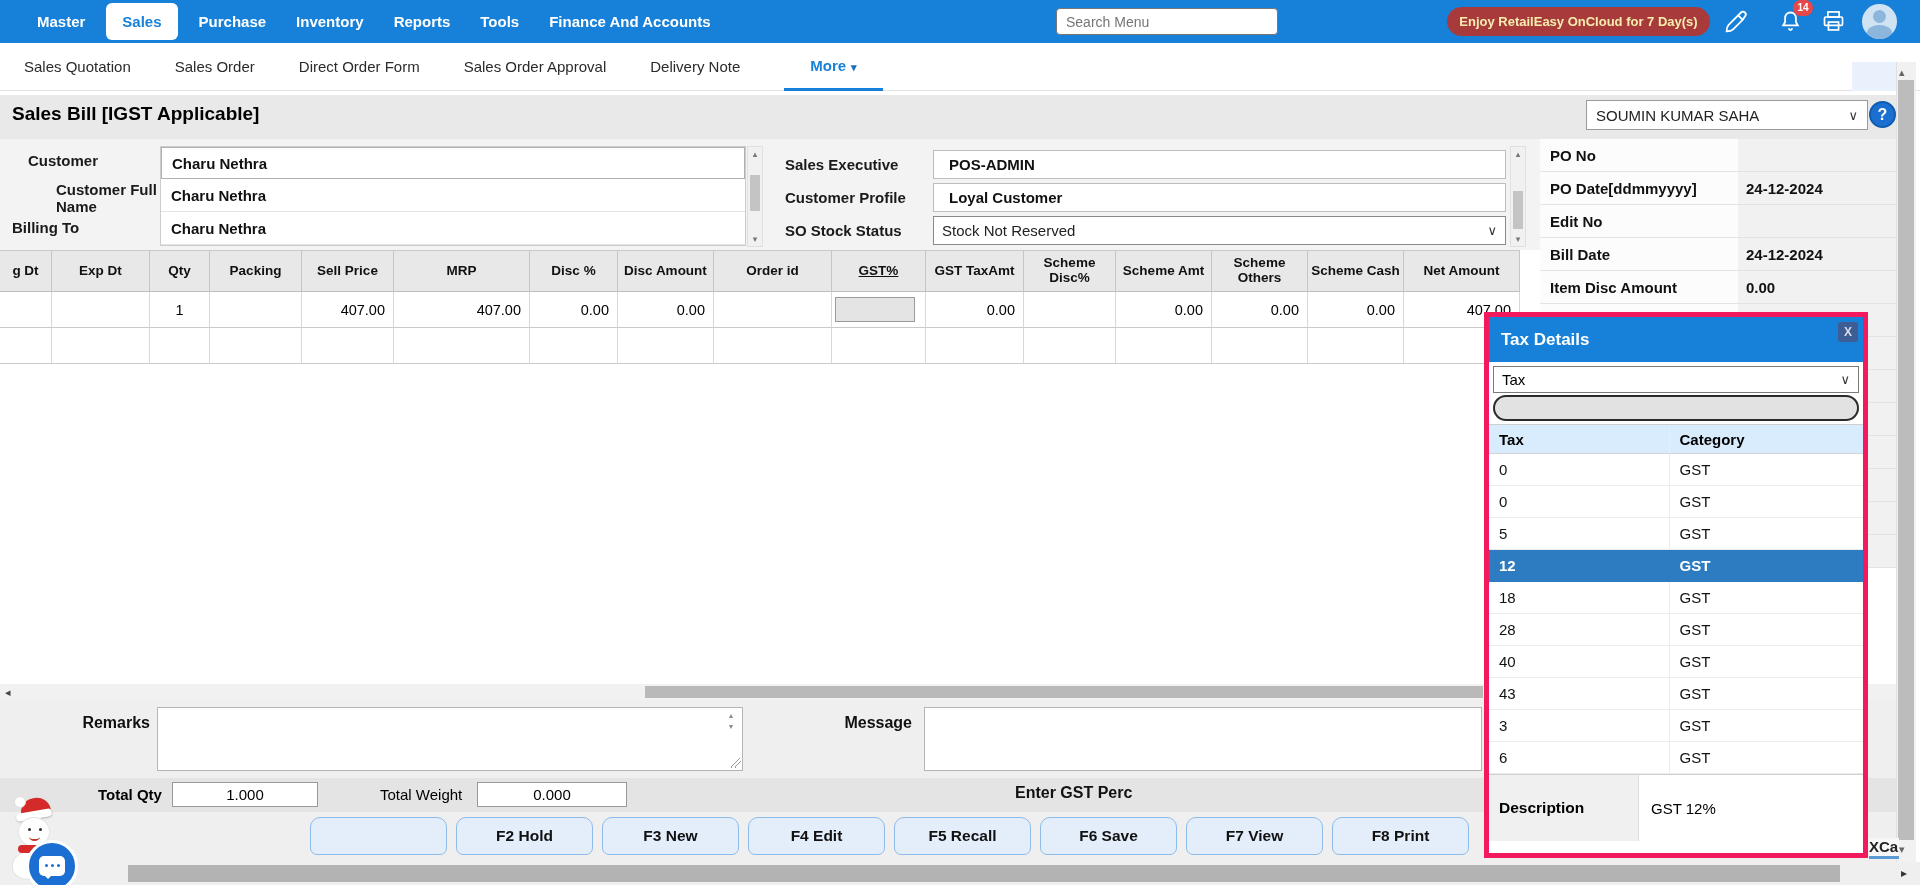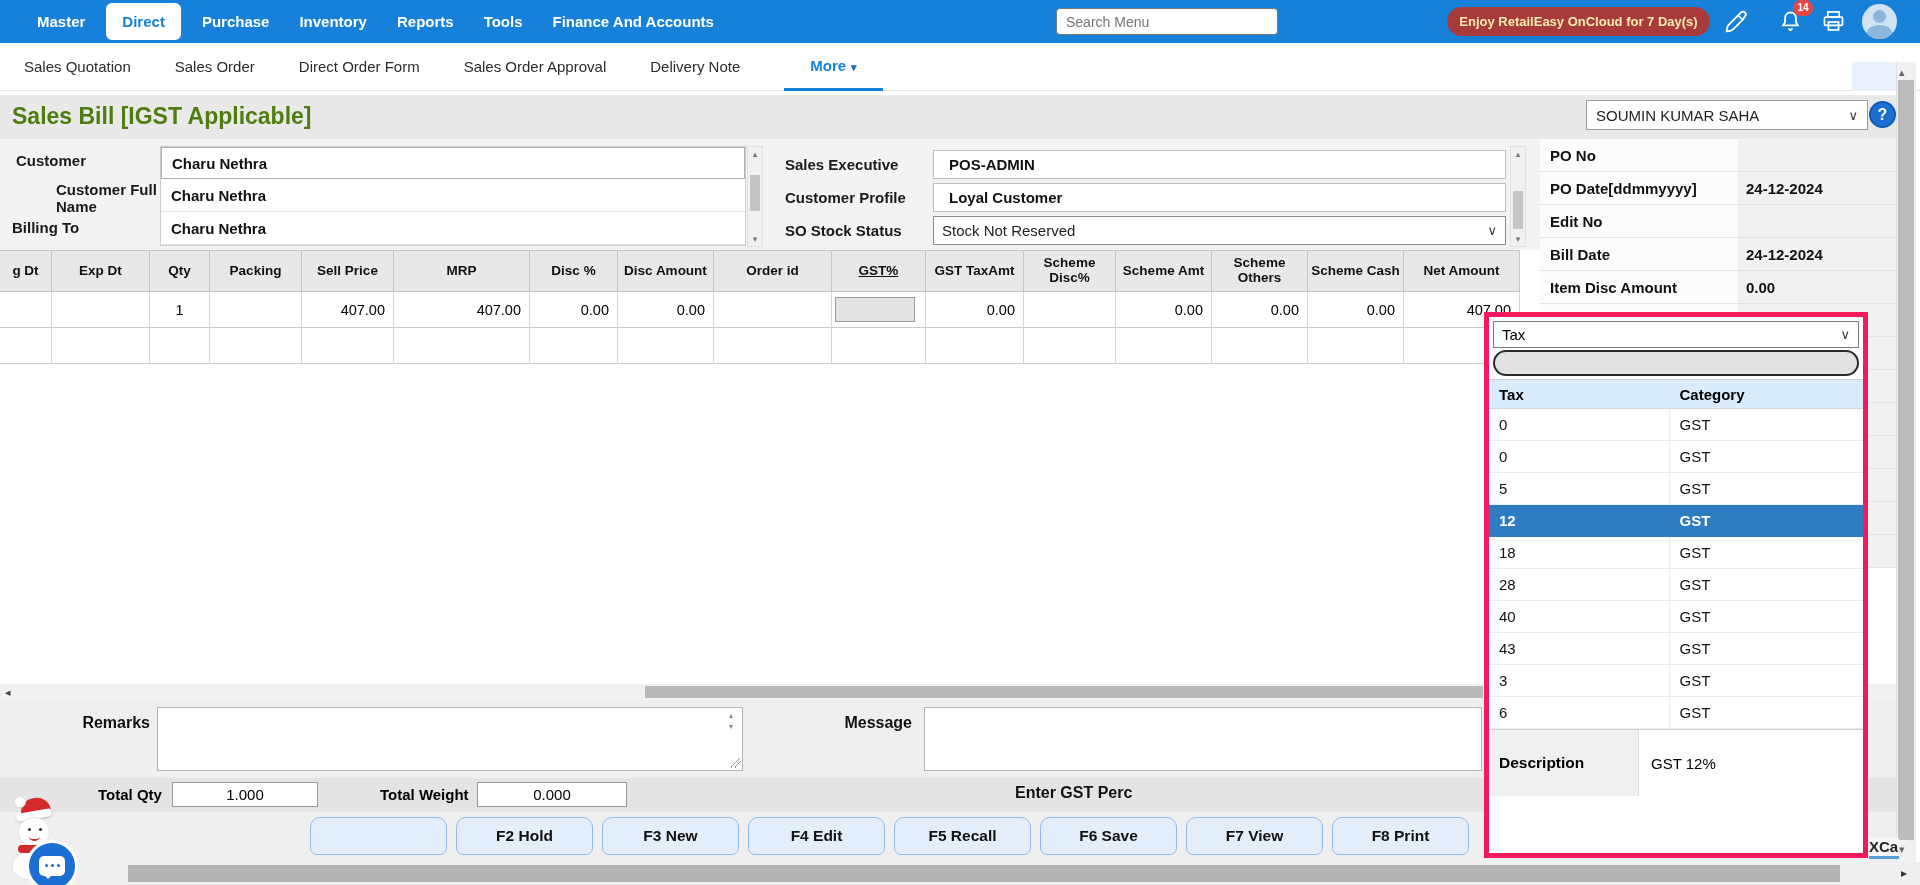--- a/index.html
+++ b/index.html
@@ -26,29 +26,29 @@
   
   .subnav { position:absolute; left:0; top:43px; width:1920px; height:48px; background:#fff; border-bottom:1px solid #e3e3e3; }
   #subnav-items { display:flex; align-items:stretch; height:48px; padding-left:24px; }
   .subnav-item { font-size:15px; color:#2b2b2b; margin-right:44px; height:48px; line-height:47px; white-space:nowrap; }
   .subnav-item.active { color:#1781d9; font-weight:600; border-bottom:3px solid #1781d9; padding:0 26px; margin-right:0; line-height:46px; }
   .subnav-item .caret { font-size:11px; margin-left:5px; color:#1a6fc0; }
   .corner-hint { position:absolute; left:1852px; top:62px; width:44px; height:29px; background:#e9f2fc; }
 
   
   .titlebar { position:absolute; left:0; top:95px; width:1896px; height:44px; background:#e9e9e9; }
-  .page-title { position:absolute; left:12px; top:8px; font-size:23px; font-weight:600; color:#4d7c0f; }
+  .page-title { position:absolute; left:12px; top:8px; font-size:19px; font-weight:600; color:#000000; }
   .user-select { position:absolute; left:1586px; top:100px; width:282px; height:30px; background:#fff; border:1px solid #9a9a9a; display:flex; align-items:center; justify-content:space-between; padding:0 9px; font-size:15px; color:#222; z-index:4; }
   .chev { font-size:13px; color:#333; }
   .help-icon { position:absolute; left:1869px; top:101px; width:27px; height:27px; border-radius:50%; background:#1a6fd0; color:#fff; font-weight:700; font-size:16px; display:flex; align-items:center; justify-content:center; z-index:5; border:2px solid #0f5cb0; }
 
   
   .form-bg { position:absolute; left:0; top:139px; width:1896px; height:111px; background:#f3f3f3; }
   .flabel { position:absolute; font-size:15px; font-weight:700; color:#1a1a1a; line-height:17px; }
-  .ll0 { left:16px; top:152px; }
+  .ll0 { left:28px; top:152px; }
   .ll1 { left:12px; top:181px; width:120px;margin-left:44px; }
   .ll2 { left:12px; top:219px; }
   .left-panel { position:absolute; left:160px; top:146px; width:586px; height:100px; background:#14532d; border:1px solid #ccc; }
   .lv { height:33px; padding:0 10px; display:flex; align-items:center; font-weight:600; font-size:15px; color:#111; border-bottom:1px solid #e4e4e4; background:#fff; }
   .lv.first { border:1px solid #b0b0b0; height:32px; }
   .vscroll-sm { position:absolute; width:16px; background:#f1f1f1; border:1px solid #e0e0e0; }
   .vs-left { left:747px; top:146px; height:101px; }
   .vs-mid { left:1510px; top:146px; height:101px; }
   .vs-arrow { position:absolute; left:0; width:14px; text-align:center; font-size:9px; color:#777; }
   .vs-thumb { position:absolute; left:2px; width:10px; background:#c4c4c4; }
@@ -99,21 +99,21 @@
   .ta2 { left:924px; width:558px; }
   .spin { position:absolute; font-size:8px; color:#888; left:729px; }
   .spin-up { top:711px; } .spin-down { top:722px; }
   .grip { position:absolute; left:731px; top:758px; width:10px; height:10px; background:
     linear-gradient(135deg, transparent 45%, #999 45%, #999 50%, transparent 50%, transparent 65%, #999 65%, #999 70%, transparent 70%); }
 
   
   .totals-strip { position:absolute; left:0; top:778px; width:1896px; height:34px; background:#e4e4e4; }
   .tq-label { position:absolute; left:98px; top:786px; font-size:15px; font-weight:700; }
   .tq-input { position:absolute; left:172px; top:782px; width:146px; height:25px; border:1px solid #999; text-align:center; font-size:15px; font-family:inherit; }
-  .tw-label { position:absolute; left:380px; top:786px; font-size:15px; font-weight:700; }
+  .tw-label { position:absolute; left:380px; top:786px; font-size:15px; font-weight:400; }
   .tw-input { position:absolute; left:477px; top:782px; width:150px; height:25px; border:1px solid #999; text-align:center; font-size:15px; font-family:inherit; }
   .status-prompt { position:absolute; left:1015px; top:784px; font-size:16px; font-weight:700; color:#111; }
 
   
   .buttons-strip { position:absolute; left:0; top:812px; width:1896px; height:50px; background:#efefef; }
   #fn-buttons { position:absolute; left:310px; top:817px; display:flex; gap:9px; }
   .fbtn { width:137px; height:38px; background:#e4eefa; border:1px solid #8fbbea; border-radius:10px 10px 7px 7px; font-weight:700; font-size:15.5px; color:#111; display:flex; align-items:center; justify-content:center; }
   .fragment-cancel { position:absolute; left:1869px; top:838px; width:30px; height:21px; font-weight:700; font-size:15px; color:#222; z-index:60; background:#f7f7f7; border-bottom:3px solid #5b9bd5; overflow:hidden; white-space:nowrap; }
 
   
@@ -149,21 +149,21 @@
   .bubble::before { content:""; position:absolute; left:6px; top:8px; width:3px; height:3px; border-radius:50%; background:#1b6ed2; box-shadow:6px 0 0 #1b6ed2, 12px 0 0 #1b6ed2; }
 </style>
 </head>
 <body>
 
 <div id="app">
 
   <div class="topnav">
     <div id="topnav-items">
         <div class="nav-item">Master</div>
-        <div class="nav-item active">Direct</div>
+        <div class="nav-item active">Sales</div>
         <div class="nav-item">Purchase</div>
         <div class="nav-item">Inventory</div>
         <div class="nav-item">Reports</div>
         <div class="nav-item">Tools</div>
         <div class="nav-item">Finance And Accounts</div>
       </div>
     <input class="search-input" placeholder="Search Menu" style="">
     <div class="promo">Enjoy RetailEasy OnCloud for 7 Day(s)</div>
     <svg class="top-icon icon-brush" viewBox="0 0 24 24">
       <path d="M13.5 6.5 L17.5 10.5 L9 19 C7.5 20.5 5 20.8 3.2 20.8 C3.2 19 3.5 16.5 5 15 Z" fill="none" stroke="#fff" stroke-width="1.6"></path>
@@ -389,20 +389,24 @@
   <div class="hscroll2"></div>
   <div class="hs2-thumb"></div>
   <span class="hs2-right">▸</span>
 
   <div class="vscroll-main"></div>
   <span class="vm-up">▴</span>
   <div class="vm-thumb"></div>
   <span class="vm-down">▾</span>
 
   <div class="tax-popup">
+    <div class="tax-titlebar">
+      <span>Tax Details</span>
+      <span class="tax-close">X</span>
+    </div>
     <div class="tax-filter">
       <span>Tax</span>
       <span class="chev">∨</span>
     </div>
     <input class="tax-search" value="" style="">
     <div id="tax-head">
         <div class="tc c0">Tax</div>
         <div class="tc c1">Category</div>
       </div>
     <div id="tax-rows">

